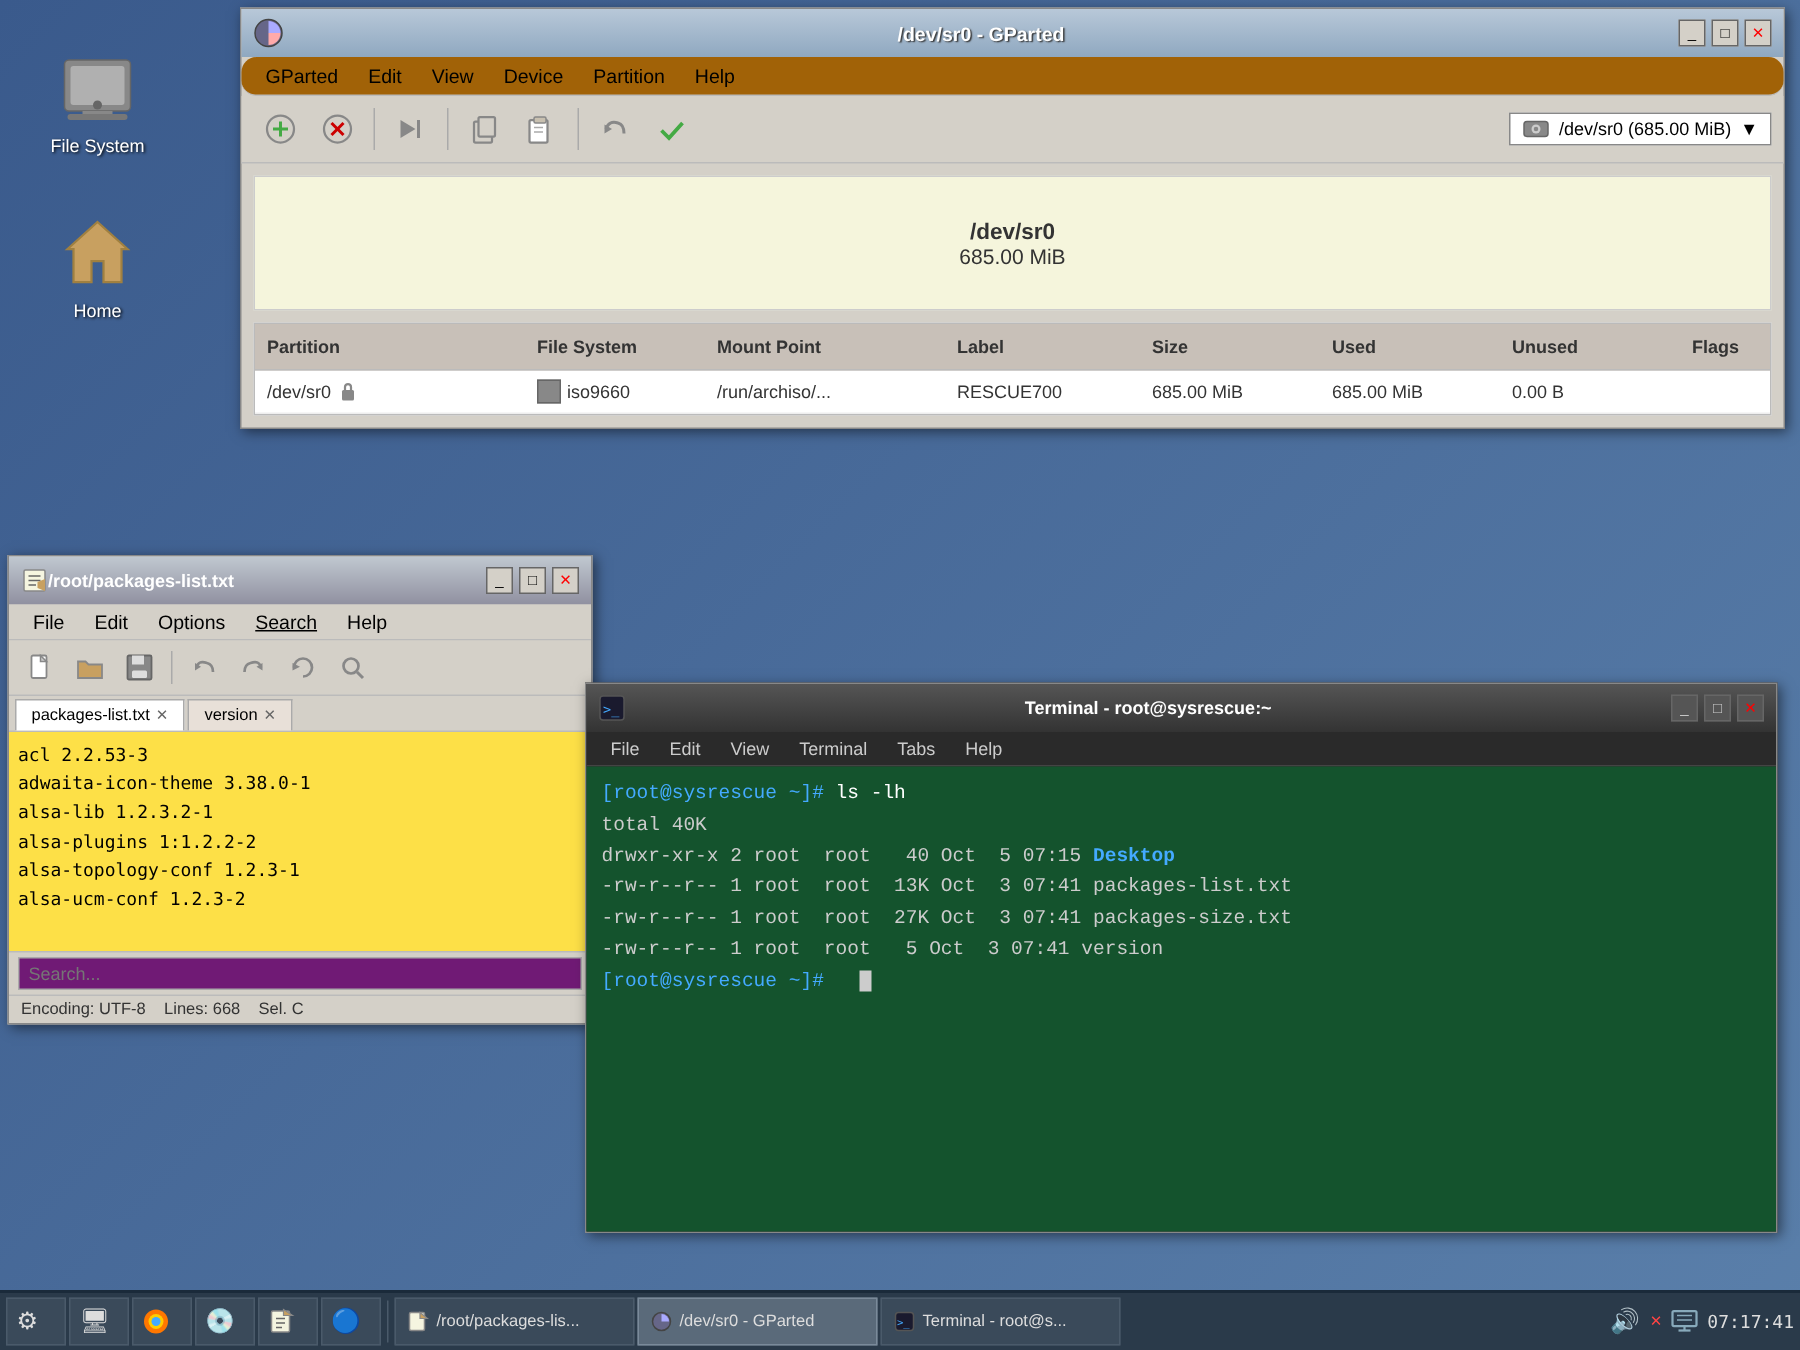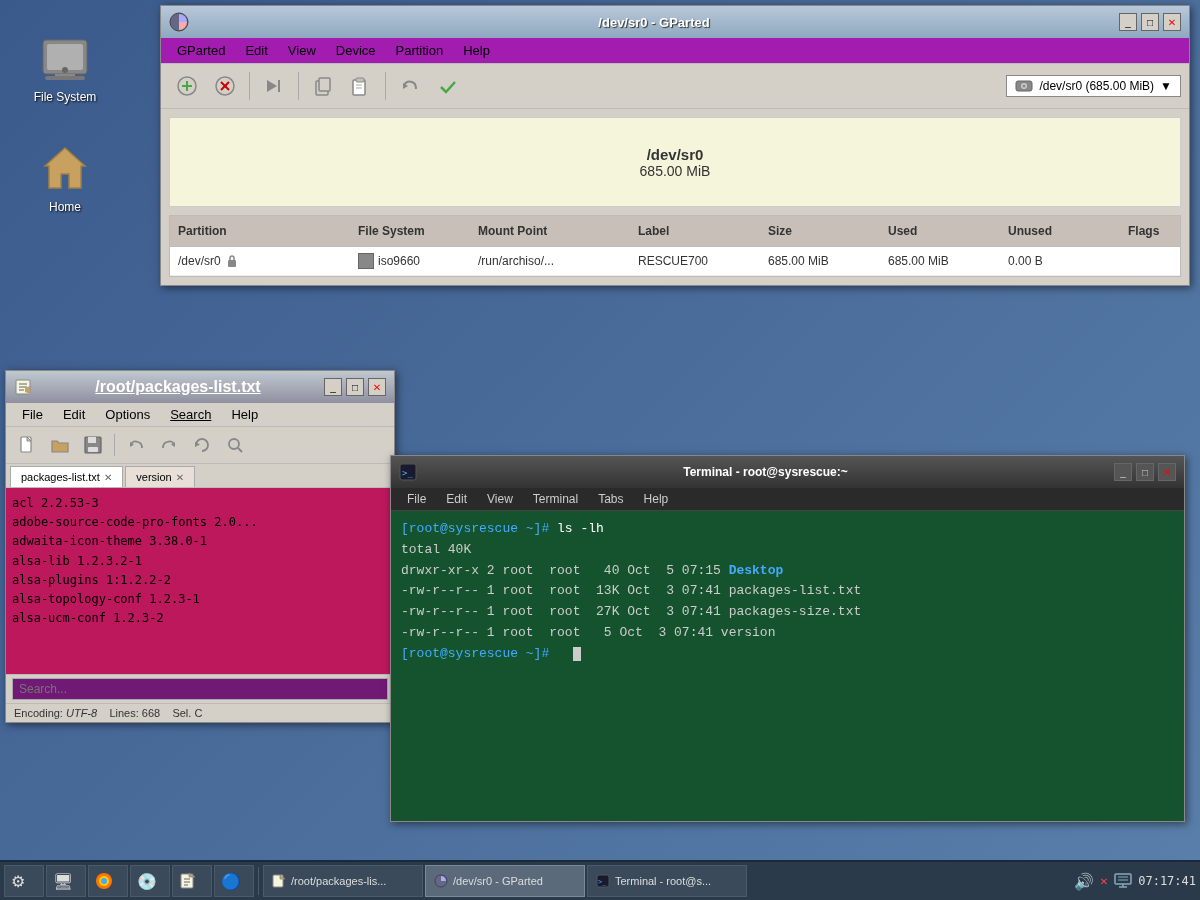--- a/index.html
+++ b/index.html
@@ -81,25 +81,26 @@
       background: #d4d0c8;
       display: flex;
       align-items: center;
       justify-content: center;
       font-size: 10px;
       cursor: pointer;
     }
 
     
     .menubar {
-      background: #a21caf;
+      background: #a16207;
       display: flex;
       padding: 3px 8px;
       border-bottom: 1px solid #bbb;
       gap: 4px;
+      border-radius: 10px;
     }
     .menubar-item {
       padding: 2px 8px;
       font-size: 13px;
       cursor: pointer;
       color: #000;
     }
 
     
     .toolbar {
@@ -259,22 +260,22 @@
     }
     .tab.active {
       background: white;
     }
     .tab-close {
       font-size: 10px;
       cursor: pointer;
       color: #666;
     }
     .editor-content {
-      background: #be185d;
-      height: 186px;
+      background: #fde047;
+      height: 146px;
       overflow: hidden;
       font-family: monospace;
       font-size: 12px;
       padding: 6px;
       line-height: 1.6;
     }
     .search-bar {
       background: #d4d0c8;
       border-top: 1px solid #bbb;
       padding: 3px 6px;
@@ -554,21 +555,21 @@
     <div class="editor-titlebar">
       <div style="display:flex;align-items:center;gap:4px;">
         <svg width="18" height="18" viewBox="0 0 18 18">
           <rect x="2" y="2" width="14" height="14" rx="1" fill="#f5f5e0" stroke="#888"></rect>
           <line x1="5" y1="6" x2="13" y2="6" stroke="#666" stroke-width="1"></line>
           <line x1="5" y1="9" x2="13" y2="9" stroke="#666" stroke-width="1"></line>
           <line x1="5" y1="12" x2="10" y2="12" stroke="#666" stroke-width="1"></line>
           <polygon points="11,10 16,8 16,16 11,14" fill="#c8a060"></polygon>
         </svg>
       </div>
-      <span style="color:#fff;font-size:16px;font-weight:bold;flex:1;text-align:center;text-decoration:underline;">/root/packages-list.txt</span>
+      <span style="color:#fff;font-size:12px;font-weight:bold;flex:1;text-align:left;">/root/packages-list.txt</span>
       <div class="window-controls">
         <div class="win-btn">_</div>
         <div class="win-btn">□</div>
         <div class="win-btn" style="color:red;">✕</div>
       </div>
     </div>
 
     <div class="editor-menubar">
       <span class="menubar-item">File</span>
       <span class="menubar-item">Edit</span>
@@ -629,34 +630,33 @@
         <span class="tab-close">✕</span>
       </div>
       <div class="tab">
         <span>version</span>
         <span class="tab-close">✕</span>
       </div>
     </div>
 
     <div class="editor-content">
       <div>acl 2.2.53-3</div>
-      <div>adobe-source-code-pro-fonts 2.0...</div>
       <div>adwaita-icon-theme 3.38.0-1</div>
       <div>alsa-lib 1.2.3.2-1</div>
       <div>alsa-plugins 1:1.2.2-2</div>
       <div>alsa-topology-conf 1.2.3-1</div>
       <div>alsa-ucm-conf 1.2.3-2</div>
     </div>
 
     <div class="search-bar">
       <input class="search-input" type="text" placeholder="Search..." style="">
     </div>
 
     <div class="status-bar">
-      <span>Encoding: </span><span style="font-style:italic;">UTF-8</span>
+      <span>Encoding: </span><span style="">UTF-8</span>
       &nbsp;&nbsp;
       <span>Lines: </span><span>668</span>
       &nbsp;&nbsp;
       <span>Sel. C</span>
     </div>
   </div>
 
   <div class="terminal-window">
     <div class="terminal-titlebar">
       <div style="display:flex;align-items:center;gap:4px;">

